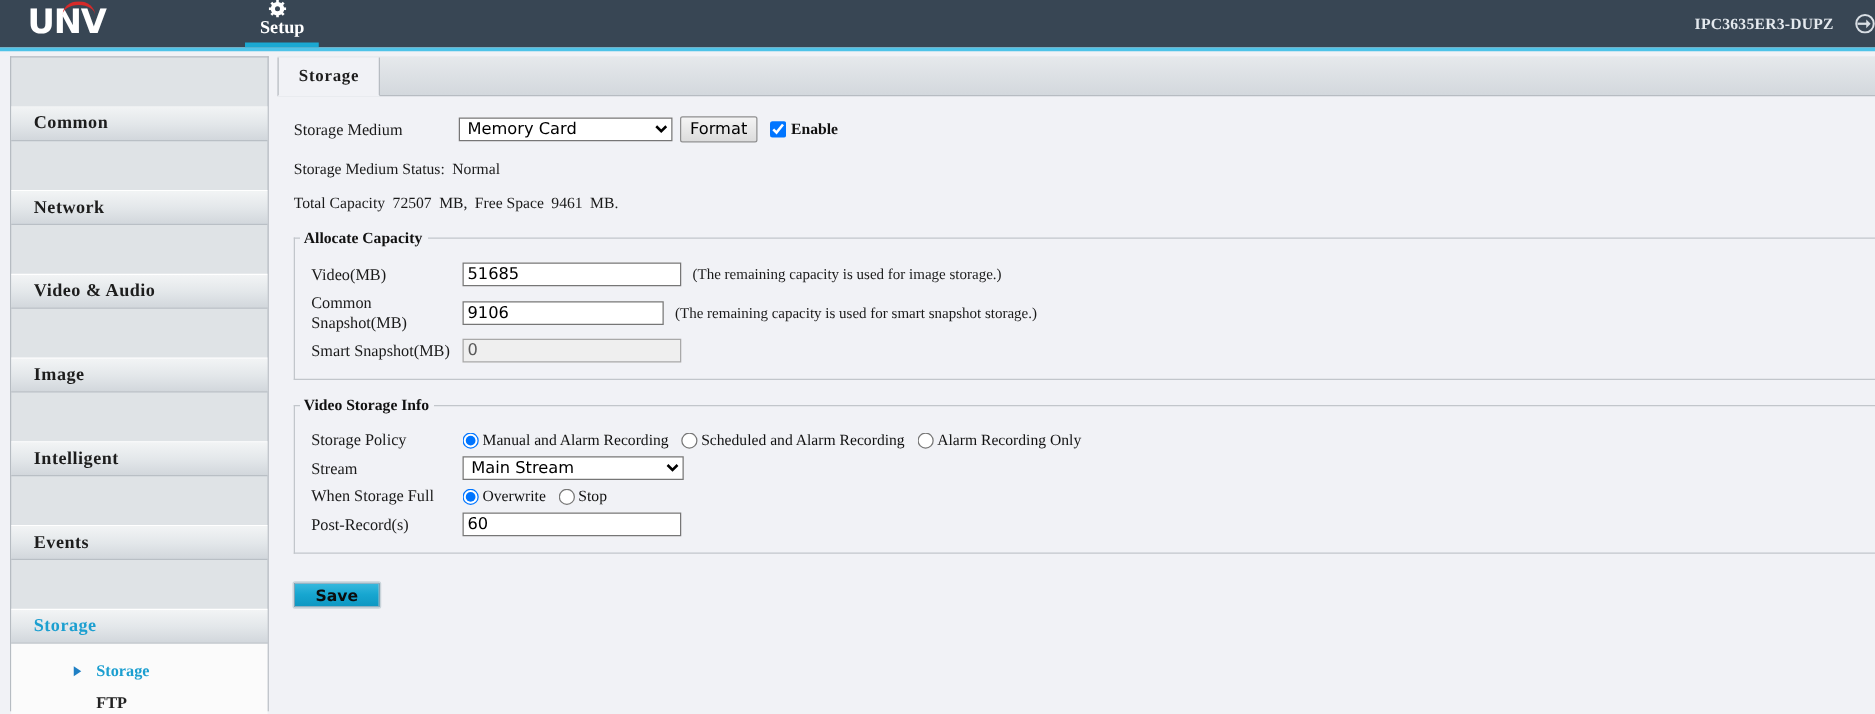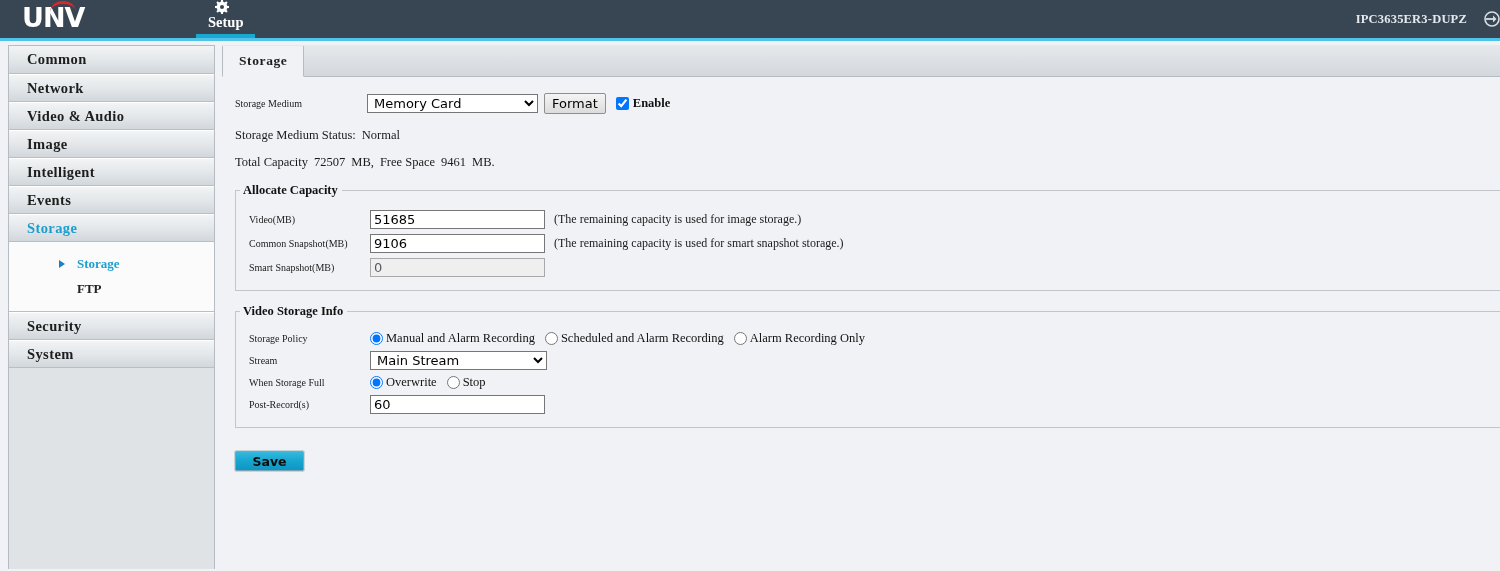--- a/index.html
+++ b/index.html
@@ -89,20 +89,21 @@
     height: 28px; line-height: 27px;
     padding-left: 18px;
     font-family: "Liberation Serif", serif;
     font-size: 14.5px; font-weight: bold;
     color: #1d1d1d;
     background: linear-gradient(to bottom, #f2f4f5 0%, #e3e7ea 52%, #d2d7dc 100%);
     border-bottom: 1px solid #b9bfc5;
     border-top: 1px solid #ffffff;
     cursor: pointer;
     letter-spacing: .4px;
+    margin-top: 39px;
   }
   .menu-item:first-child { border-top: none; }
   .menu-item.active { color: #1c9fd0; }
   .submenu {
     background: #fbfbfb;
     border-bottom: 1px solid #b9bfc5;
     padding: 9px 0 10px 0;
   }
   .submenu-item {
     height: 25px; line-height: 25px;
@@ -157,21 +158,21 @@
   }
 
   .panel { padding: 0; position: relative; }
 
   .row {
     display: flex; align-items: center;
     margin-top: 14px;
   }
   .lbl {
     font-family: "Liberation Serif", serif;
-    font-size: 10px; color: #1a1a1a;
+    font-size: 13px; color: #1a1a1a;
   }
   .lbl-col { width: 134px; flex: none; padding-left: 13px; }
   .lbl-col-outer { width: 145px; flex: none; padding-left: 13px; }
 
   select.ui {
     font-family: "DejaVu Sans", sans-serif;
     font-size: 13px;
     height: 19px;
     border: 1px solid #767676;
     background: #ffffff;
@@ -365,21 +366,21 @@
       <legend>Allocate Capacity</legend>
 
       <div class="row" style="margin-top:6px;">
         <div class="lbl lbl-col">Video(MB)</div>
         <input class="ui" style="width: 175px;" value="51685">
         <span class="hint">(The remaining capacity is used for image storage.)</span>
       </div>
 
       <div class="row" style="margin-top:5px;">
         <div class="lbl lbl-col">Common Snapshot(MB)</div>
-        <input class="ui" style="width: 175px;" value="9106">
+        <input class="ui" style="width: 161px;" value="9106">
         <span class="hint">(The remaining capacity is used for smart snapshot storage.)</span>
       </div>
 
       <div class="row" style="margin-top:5px;">
         <div class="lbl lbl-col">Smart Snapshot(MB)</div>
         <input class="ui" style="width: 175px;" disabled="" value="0">
       </div>
     </fieldset>
 
     

